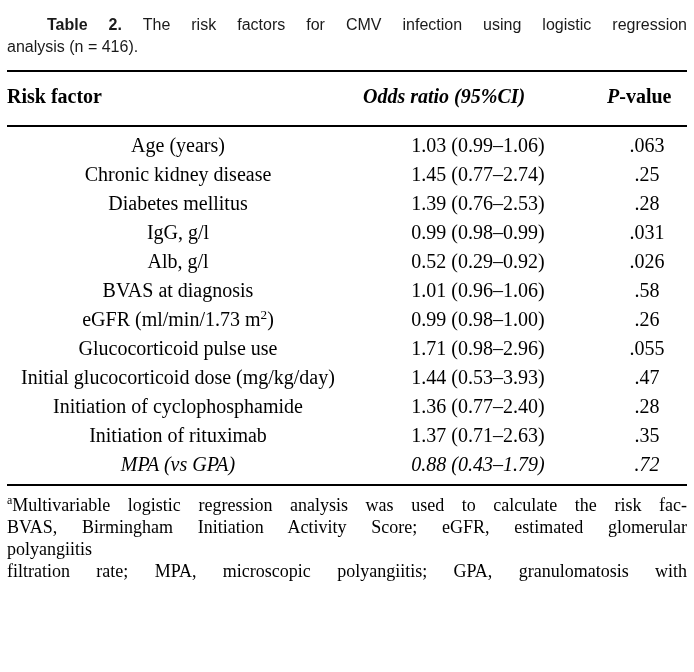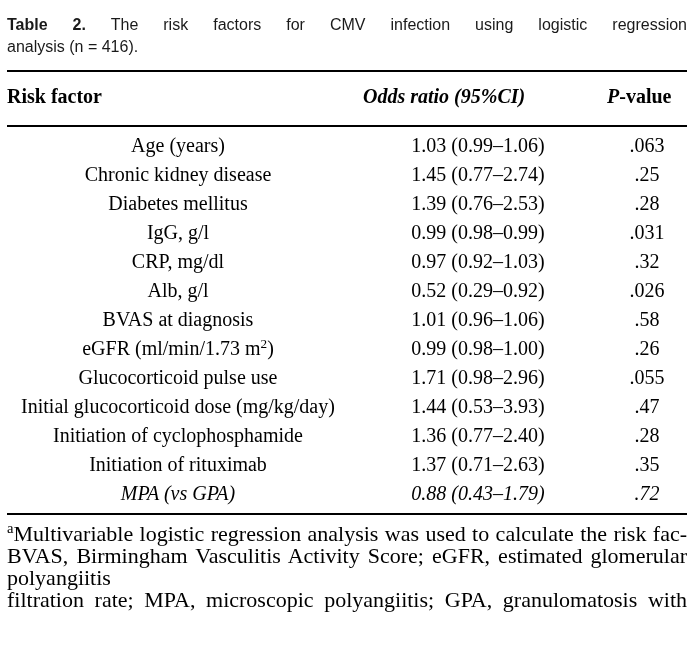--- a/index.html
+++ b/index.html
@@ -12,21 +12,21 @@
   }
   .page { width: 694px; height: 672px; padding: 14px 7px 0 7px; }
 
   
   .caption {
     font-family: "Liberation Sans", sans-serif;
     font-size: 16px; line-height: 22px;
     margin-bottom: 12px;
     color: #1a1a1a;
   }
-  .caption-line1 { text-align: justify; text-align-last: justify; }
+  .caption-line1 { text-align: justify; text-align-last: justify; margin-left: 40px; }
   .caption-line1 b { font-weight: bold; }
 
   
   table.risk {
     width: 680px; table-layout: fixed;
     border-collapse: collapse;
     border-top: 2px solid #000;
     border-bottom: 2px solid #000;
   }
   col.c1 { width: 342px; }
@@ -48,21 +48,21 @@
   tbody tr:last-child td { padding-bottom: 5px; font-style: italic; }
 
   sup {
     font-size: 66%; line-height: 0;
     vertical-align: baseline; position: relative; top: -0.55em;
   }
 
   
   .footnote {
     margin-top: 8px;
-    font-size: 22px; line-height: 22px;
+    font-size: 18px; line-height: 22px;
     width: 680px;
   }
   .fline.just { text-align: justify; text-align-last: justify; }
 </style>
 </head>
 <body>
 
 <div class="page">
 
   <div class="caption">
@@ -98,25 +98,20 @@
           <td>Diabetes mellitus</td>
           <td>1.39 (0.76–2.53)</td>
           <td>.28</td>
         </tr>
         <tr>
           <td>IgG, g/l</td>
           <td>0.99 (0.98–0.99)</td>
           <td>.031</td>
         </tr>
         <tr>
-          <td>CRP, mg/dl</td>
-          <td>0.97 (0.92–1.03)</td>
-          <td>.32</td>
-        </tr>
-        <tr>
           <td>Alb, g/l</td>
           <td>0.52 (0.29–0.92)</td>
           <td>.026</td>
         </tr>
         <tr>
           <td>BVAS at diagnosis</td>
           <td>1.01 (0.96–1.06)</td>
           <td>.58</td>
         </tr>
         <tr>
@@ -147,18 +142,18 @@
         <tr>
           <td>MPA (vs GPA)</td>
           <td>0.88 (0.43–1.79)</td>
           <td>.72</td>
         </tr>
       </tbody>
   </table>
 
   <div class="footnote">
       <div class="fline just"><sup>a</sup>Multivariable logistic regression analysis was used to calculate the risk fac-</div>
-      <div class="fline just">BVAS, Birmingham Vasculitis Activity Score; eGFR, estimated glomerular</div>
+      <div class="fline just">BVAS, Birmingham Initiation Activity Score; eGFR, estimated glomerular</div>
       <div class="fline">polyangiitis</div>
       <div class="fline just">filtration rate; MPA, microscopic polyangiitis; GPA, granulomatosis with</div>
     </div>
 
 </div>
 
 </body></html>

